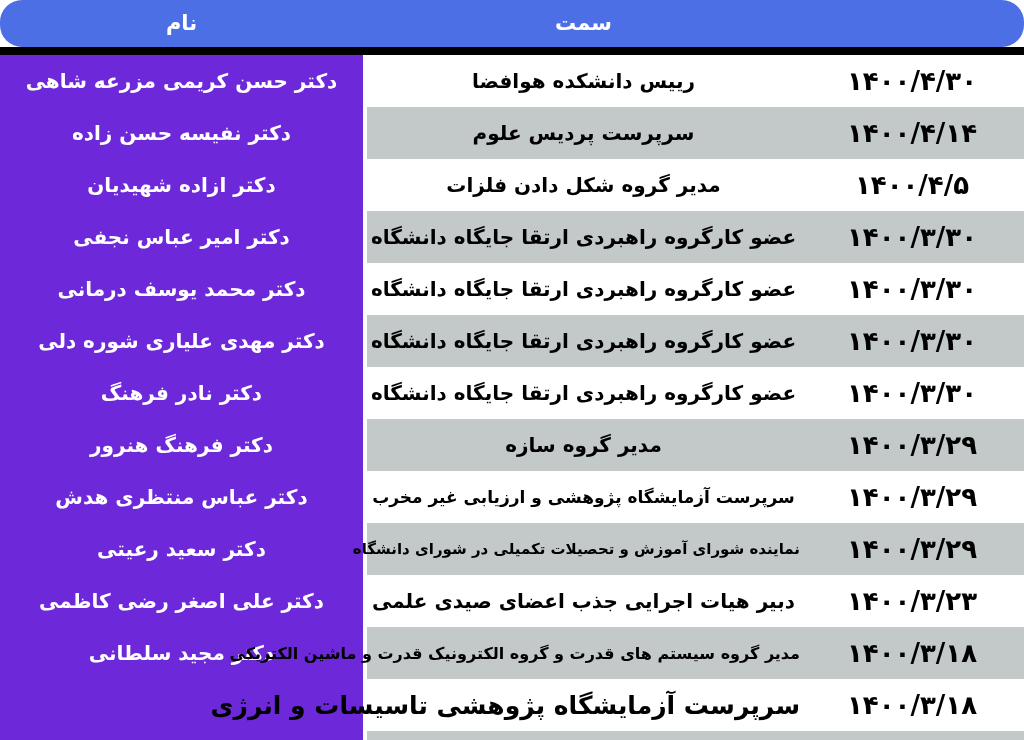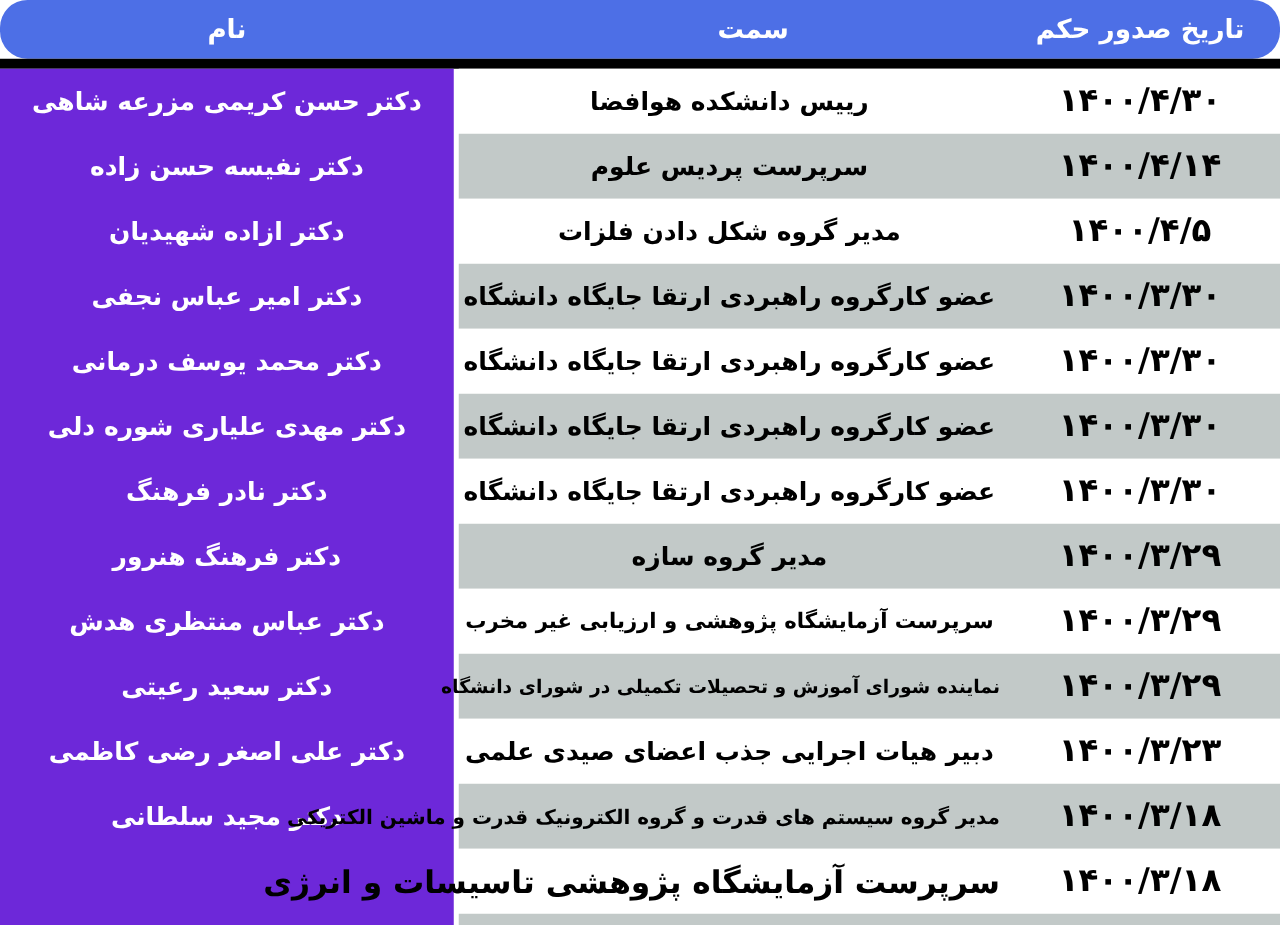--- a/index.html
+++ b/index.html
@@ -5,21 +5,21 @@
   html,body{margin:0;padding:0;background:#fff;}
   .screen{
     position:relative;width:1024px;height:740px;overflow:hidden;
     font-family:"DejaVu Sans",sans-serif;font-weight:bold;background:#ffffff;
   }
   
   .header{position:absolute;top:0;left:0;width:1024px;height:47px;background:#4d6fe6;border-radius:22px;}
   .h{position:absolute;top:0;height:47px;line-height:47px;text-align:center;
      color:#ffffff;font-size:21px;direction:rtl;}
   .h-name{left:0;width:363px;}
-  .h-pos{left:386px;width:433px;}
+  .h-pos{left:367px;width:433px;}
   .h-date{left:800px;width:224px;}
   
   .divider{position:absolute;top:47px;left:0;width:1024px;height:8px;background:#000000;}
   
   .namecol{position:absolute;top:55px;left:0;width:363px;height:685px;background:#6d28d9;}
   .name-cell{height:52px;line-height:52px;text-align:center;color:#ffffff;
      font-size:20px;direction:rtl;white-space:nowrap;}
   
   .rows{position:absolute;top:55px;left:367px;width:657px;height:685px;}
   .row{display:grid;grid-template-columns:433px 224px;height:52px;background:#ffffff;}
@@ -36,21 +36,20 @@
   .row:nth-child(13) .pos{font-size:25px;}
 </style>
 </head>
 <body>
 
 <div class="screen">
 
   <div class="header">
     <div class="h h-name">نام</div>
     <div class="h h-pos">سمت</div>
-    <div class="h h-date">تاریخ صدور حکم</div>
   </div>
 
   <div class="divider"></div>
 
   <div class="namecol">
     <div class="name-cell">دکتر حسن کریمی مزرعه شاهی</div>
     <div class="name-cell">دکتر نفیسه حسن زاده</div>
     <div class="name-cell">دکتر ازاده شهیدیان</div>
     <div class="name-cell">دکتر امیر عباس نجفی</div>
     <div class="name-cell">دکتر محمد یوسف درمانی</div>

